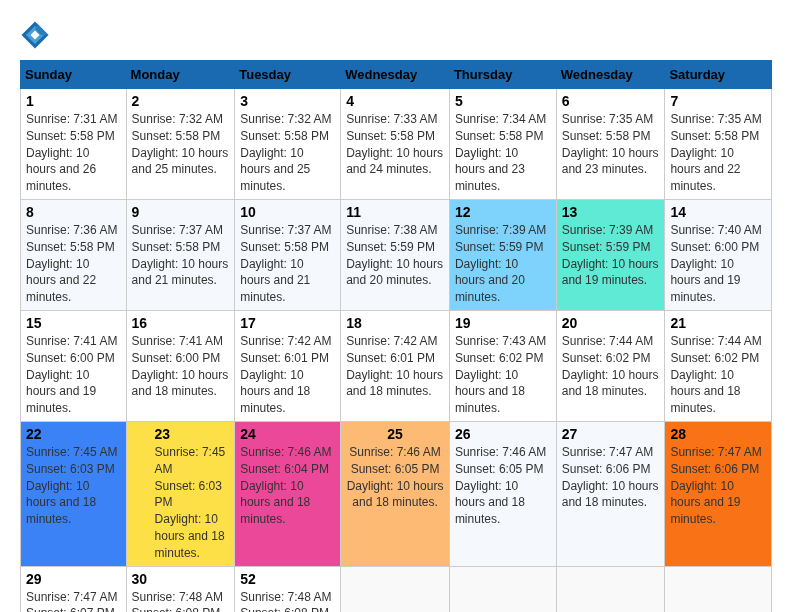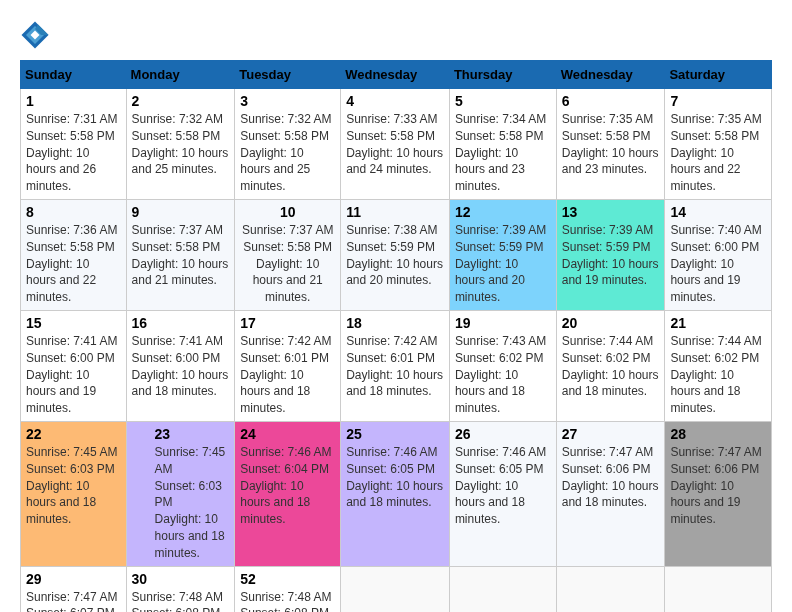--- a/index.html
+++ b/index.html
@@ -126,43 +126,43 @@
         <td><span class="day-num">2</span><span class="day-info">Sunrise: 7:32 AM<br>Sunset: 5:58 PM<br>Daylight: 10 hours and 25 minutes.</span></td>
         <td><span class="day-num">3</span><span class="day-info">Sunrise: 7:32 AM<br>Sunset: 5:58 PM<br>Daylight: 10 hours and 25 minutes.</span></td>
         <td><span class="day-num">4</span><span class="day-info">Sunrise: 7:33 AM<br>Sunset: 5:58 PM<br>Daylight: 10 hours and 24 minutes.</span></td>
         <td><span class="day-num">5</span><span class="day-info">Sunrise: 7:34 AM<br>Sunset: 5:58 PM<br>Daylight: 10 hours and 23 minutes.</span></td>
         <td><span class="day-num">6</span><span class="day-info">Sunrise: 7:35 AM<br>Sunset: 5:58 PM<br>Daylight: 10 hours and 23 minutes.</span></td>
         <td><span class="day-num">7</span><span class="day-info">Sunrise: 7:35 AM<br>Sunset: 5:58 PM<br>Daylight: 10 hours and 22 minutes.</span></td>
       </tr>
       <tr style="background: rgb(245, 248, 252);">
         <td style="background: rgb(245, 248, 252);"><span class="day-num">8</span><span class="day-info">Sunrise: 7:36 AM<br>Sunset: 5:58 PM<br>Daylight: 10 hours and 22 minutes.</span></td>
         <td style="background: rgb(245, 248, 252);"><span class="day-num">9</span><span class="day-info">Sunrise: 7:37 AM<br>Sunset: 5:58 PM<br>Daylight: 10 hours and 21 minutes.</span></td>
-        <td style="background: rgb(245, 248, 252); text-align: center;"><span class="day-num">10</span><span class="day-info">Sunrise: 7:37 AM<br>Sunset: 5:58 PM<br>Daylight: 10 hours and 21 minutes.</span></td>
+        <td style="background: rgb(245, 248, 252);"><span class="day-num">10</span><span class="day-info">Sunrise: 7:37 AM<br>Sunset: 5:58 PM<br>Daylight: 10 hours and 21 minutes.</span></td>
         <td style="background: rgb(245, 248, 252);"><span class="day-num">11</span><span class="day-info">Sunrise: 7:38 AM<br>Sunset: 5:59 PM<br>Daylight: 10 hours and 20 minutes.</span></td>
         <td style="background: #7dd3fc;"><span class="day-num">12</span><span class="day-info">Sunrise: 7:39 AM<br>Sunset: 5:59 PM<br>Daylight: 10 hours and 20 minutes.</span></td>
         <td style="background: #5eead4;"><span class="day-num">13</span><span class="day-info">Sunrise: 7:39 AM<br>Sunset: 5:59 PM<br>Daylight: 10 hours and 19 minutes.</span></td>
         <td style="background: rgb(245, 248, 252); margin-left: 44px;"><span class="day-num">14</span><span class="day-info">Sunrise: 7:40 AM<br>Sunset: 6:00 PM<br>Daylight: 10 hours and 19 minutes.</span></td>
       </tr>
       <tr>
         <td><span class="day-num">15</span><span class="day-info">Sunrise: 7:41 AM<br>Sunset: 6:00 PM<br>Daylight: 10 hours and 19 minutes.</span></td>
         <td><span class="day-num">16</span><span class="day-info">Sunrise: 7:41 AM<br>Sunset: 6:00 PM<br>Daylight: 10 hours and 18 minutes.</span></td>
         <td><span class="day-num">17</span><span class="day-info">Sunrise: 7:42 AM<br>Sunset: 6:01 PM<br>Daylight: 10 hours and 18 minutes.</span></td>
         <td><span class="day-num">18</span><span class="day-info">Sunrise: 7:42 AM<br>Sunset: 6:01 PM<br>Daylight: 10 hours and 18 minutes.</span></td>
         <td><span class="day-num">19</span><span class="day-info">Sunrise: 7:43 AM<br>Sunset: 6:02 PM<br>Daylight: 10 hours and 18 minutes.</span></td>
         <td><span class="day-num">20</span><span class="day-info">Sunrise: 7:44 AM<br>Sunset: 6:02 PM<br>Daylight: 10 hours and 18 minutes.</span></td>
         <td><span class="day-num">21</span><span class="day-info">Sunrise: 7:44 AM<br>Sunset: 6:02 PM<br>Daylight: 10 hours and 18 minutes.</span></td>
       </tr>
       <tr style="background: rgb(245, 248, 252);">
-        <td style="background: #fdba74;"><span class="day-num">22</span><span class="day-info">Sunrise: 7:45 AM<br>Sunset: 6:03 PM<br>Daylight: 10 hours and 18 minutes.</span></td>
-        <td style="background: #c4b5fd; padding-left: 28px;"><span class="day-num">23</span><span class="day-info">Sunrise: 7:45 AM<br>Sunset: 6:03 PM<br>Daylight: 10 hours and 18 minutes.</span></td>
+        <td style="background: #3b82f6;"><span class="day-num">22</span><span class="day-info">Sunrise: 7:45 AM<br>Sunset: 6:03 PM<br>Daylight: 10 hours and 18 minutes.</span></td>
+        <td style="background: #fde047; padding-left: 28px;"><span class="day-num">23</span><span class="day-info">Sunrise: 7:45 AM<br>Sunset: 6:03 PM<br>Daylight: 10 hours and 18 minutes.</span></td>
         <td style="background: #ec4899;"><span class="day-num">24</span><span class="day-info">Sunrise: 7:46 AM<br>Sunset: 6:04 PM<br>Daylight: 10 hours and 18 minutes.</span></td>
-        <td style="background: #c4b5fd;"><span class="day-num">25</span><span class="day-info">Sunrise: 7:46 AM<br>Sunset: 6:05 PM<br>Daylight: 10 hours and 18 minutes.</span></td>
+        <td style="background: #fdba74; text-align: center;"><span class="day-num">25</span><span class="day-info">Sunrise: 7:46 AM<br>Sunset: 6:05 PM<br>Daylight: 10 hours and 18 minutes.</span></td>
         <td style="background: rgb(245, 248, 252); margin-top: 41px;"><span class="day-num">26</span><span class="day-info">Sunrise: 7:46 AM<br>Sunset: 6:05 PM<br>Daylight: 10 hours and 18 minutes.</span></td>
         <td style="background: rgb(245, 248, 252); margin-top: 44px;"><span class="day-num">27</span><span class="day-info">Sunrise: 7:47 AM<br>Sunset: 6:06 PM<br>Daylight: 10 hours and 18 minutes.</span></td>
-        <td style="background: #a3a3a3;"><span class="day-num">28</span><span class="day-info">Sunrise: 7:47 AM<br>Sunset: 6:06 PM<br>Daylight: 10 hours and 19 minutes.</span></td>
+        <td style="background: #f97316;"><span class="day-num">28</span><span class="day-info">Sunrise: 7:47 AM<br>Sunset: 6:06 PM<br>Daylight: 10 hours and 19 minutes.</span></td>
       </tr>
       <tr>
         <td><span class="day-num">29</span><span class="day-info">Sunrise: 7:47 AM<br>Sunset: 6:07 PM<br>Daylight: 10 hours and 19 minutes.</span></td>
         <td><span class="day-num">30</span><span class="day-info">Sunrise: 7:48 AM<br>Sunset: 6:08 PM<br>Daylight: 10 hours and 19 minutes.</span></td>
         <td><span class="day-num">52</span><span class="day-info">Sunrise: 7:48 AM<br>Sunset: 6:08 PM<br>Daylight: 10 hours and 20 minutes.</span></td>
         <td class="empty" style="background: rgb(249, 249, 249);"></td>
         <td class="empty" style="background: rgb(249, 249, 249);"></td>
         <td class="empty" style="background: rgb(249, 249, 249);"></td>
         <td class="empty" style="background: rgb(249, 249, 249);"></td>
       </tr>

